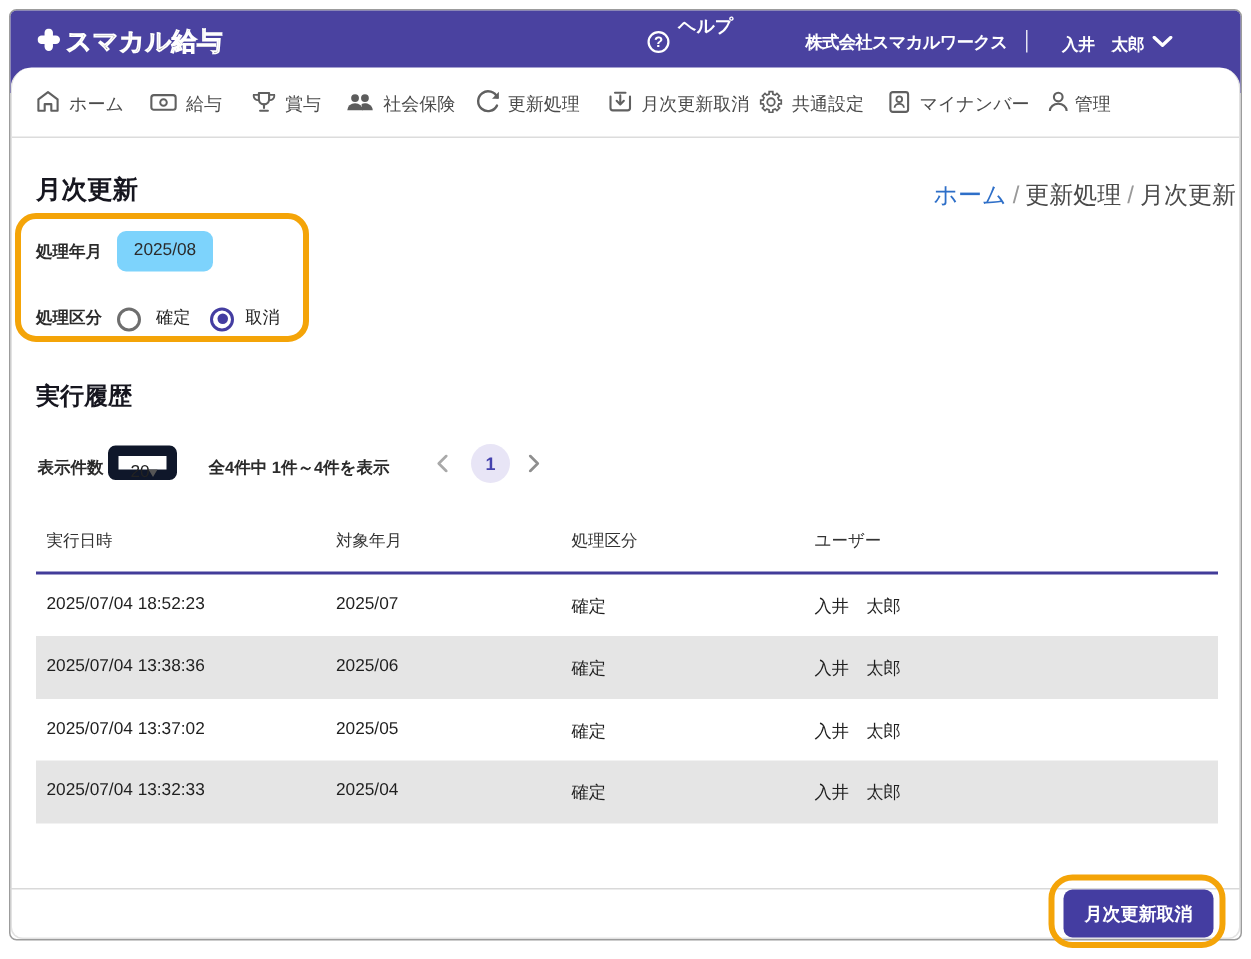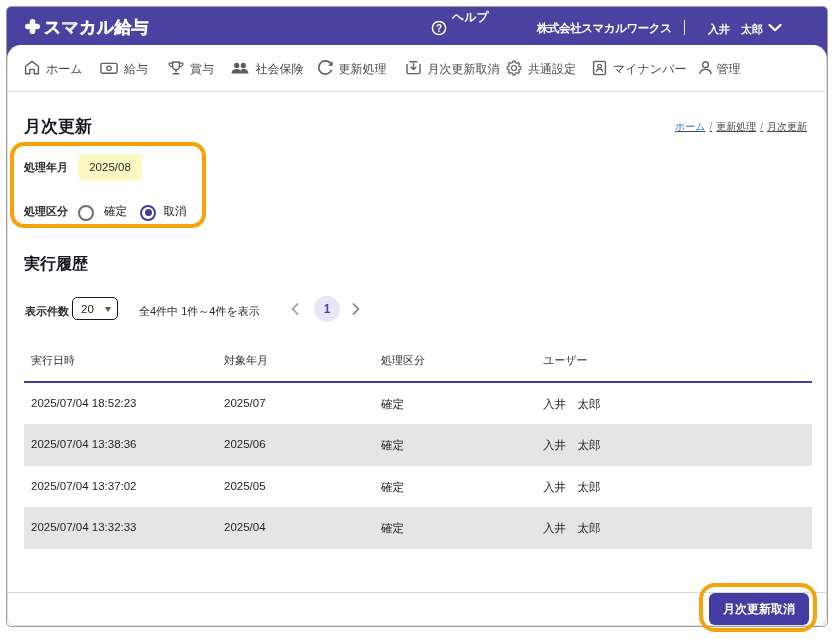--- a/index.html
+++ b/index.html
@@ -17,43 +17,43 @@
   .helptext { left:452px; top:9px; color:#fff; font-weight:700; font-size:12px; }
   .corp { left:537px; top:21px; color:#fff; font-weight:700; font-size:11.5px; letter-spacing:-0.45px; }
   .vsep { left:684px; top:20px; width:1px; height:15px; background:rgba(255,255,255,.85); }
   .uname { left:708px; top:21.5px; color:#fff; font-weight:700; font-size:11px; }
   .uchev { left:768px; top:24px; }
   .navitem { top:60px; height:16px; white-space:nowrap; color:#4b4b4b; font-size:12px; }
   .navitem svg { vertical-align:-3px; }
   .navitem .t { margin-left:6px; vertical-align:0px; }
   
   .h1 { left:24px; top:115px; font-size:17px; font-weight:700; color:#16161f; }
-  .bc { top:120px; right:27px; font-size:10px; color:#4a4a4a;text-decoration:underline; }
+  .bc { top:120px; right:10px; font-size:16px; color:#4a4a4a; }
   .bc a { color:#2e6fc8; text-decoration:none; }
   .bc .sep { color:#999; margin:0 4px; }
   
   .ring1 { left:10px; top:142px; width:196px; height:86px; border:4px solid #f4a408; border-radius:14px; }
   .lbl { color:#2b2b2b; font-weight:700; font-size:11px; }
   .lbl1 { left:24px; top:160px; }
-  .chip { left:78px; top:154px; width:64px; height:27px; background:#fef9c3; border-radius:6px; font-size:11.5px; color:#2b2b2b; text-align:center; line-height:27px; }
+  .chip { left:78px; top:154px; width:64px; height:27px; background:#7dd3fc; border-radius:6px; font-size:11.5px; color:#2b2b2b; text-align:center; line-height:27px; }
   .lbl2 { left:24px; top:204px; }
   .radio { width:16px; height:16px; border-radius:50%; background:#fff; }
   .r1 { left:78px; top:204.5px; border:2px solid #6e6e6e; }
   .r2 { left:140px; top:204.5px; border:2px solid #443da1; }
   .rdot { left:2.5px; top:2.5px; width:7px; height:7px; border-radius:50%; background:#443da1; position:absolute; }
   .rtxt { font-size:11.5px; color:#222; top:204px; }
   .rt1 { left:104px; }
   .rt2 { left:163.5px; }
   
   .h2 { left:24px; top:254px; font-size:16px; font-weight:700; color:#16161f; }
   .cnt-lbl { left:25px; top:304px; font-size:11px; font-weight:700; color:#2b2b2b; }
-  .select { left:72px; top:297px; width:45.5px; height:23px; border:1px solid #0f172a; border-radius:5px; background:#fff; }
+  .select { left:72px; top:297px; width:45.5px; height:23px; border:7px solid #0f172a; border-radius:5px; background:#fff; }
   .select .v { position:absolute; left:8px; top:4.5px; font-size:11.5px; color:#222; }
   .select .tri { position:absolute; right:6px; top:9px; width:0; height:0; border-left:3.6px solid transparent; border-right:3.6px solid transparent; border-top:5px solid #555; }
-  .total { left:139px; top:304px; font-size:11px; font-weight:400; color:#2b2b2b; }
+  .total { left:139px; top:304px; font-size:11px; font-weight:700; color:#2b2b2b; }
   .pgchev { top:303px; }
   .pg1 { left:314px; top:296px; width:26px; height:26px; border-radius:50%; background:#e8e5f6; color:#4542ae; font-size:12px; font-weight:700; text-align:center; line-height:26px; }
   
   .thead { font-size:11px; color:#333; top:353px; }
   .tl { top:381.3px; left:24px; width:788px; height:2px; background:#423c99; }
   .trow { left:24px; width:788px; height:41.5px; }
   .trow.g { background:#e5e5e5; }
   .td { position:absolute; font-size:11.5px; color:#1f1f1f; top:14px; }
   .c1 { left:7px; } .c2 { left:200px; } .c3 { left:357px; } .c4 { left:519px; }
   .hc1 { left:31px; } .hc2 { left:224px; } .hc3 { left:381px; } .hc4 { left:543px; }

